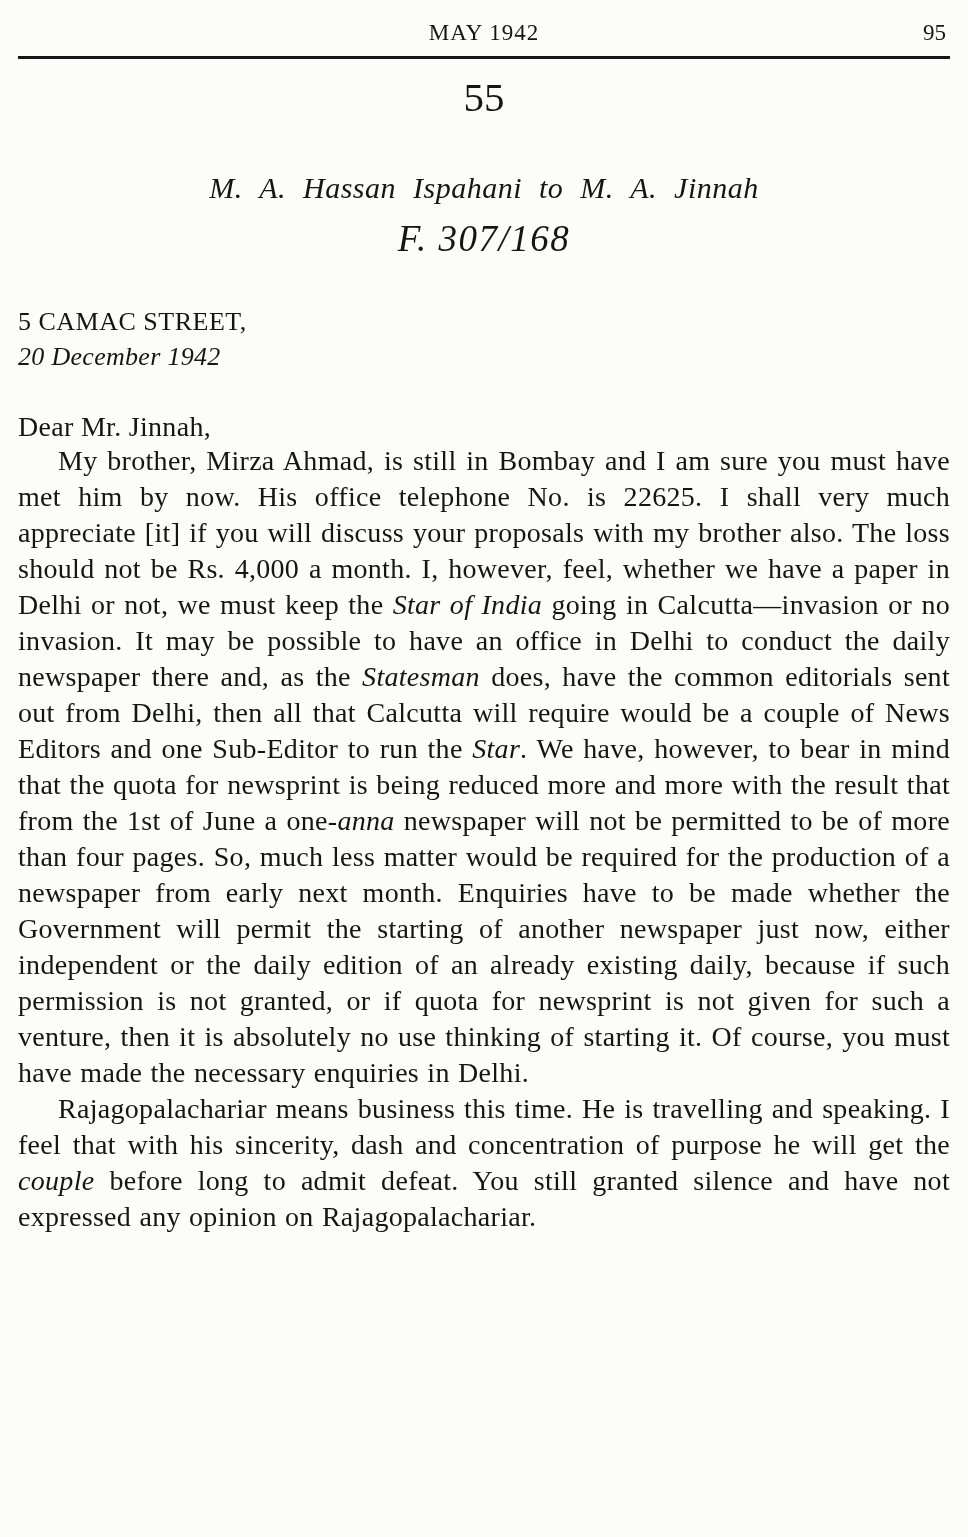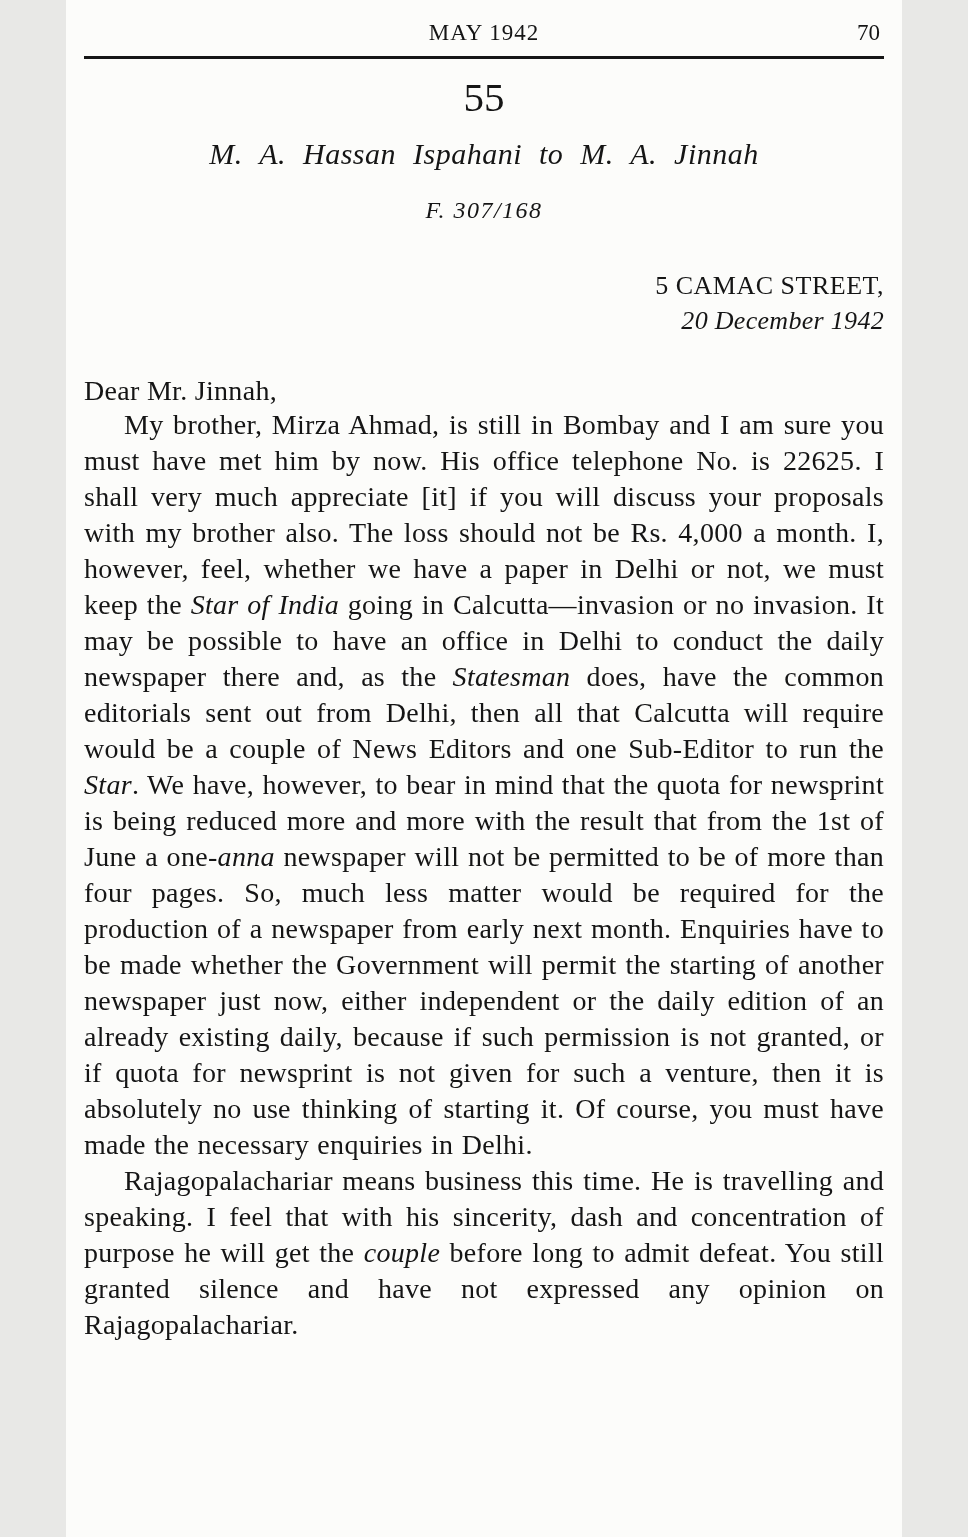--- a/index.html
+++ b/index.html
@@ -1,20 +1,20 @@
 <!DOCTYPE html>
 <html><head>
 <meta charset="utf-8">
 <style>
   * { margin: 0; padding: 0; box-sizing: border-box; }
   html, body { background: #e8e8e6; }
   body { font-family: "Liberation Serif", "DejaVu Serif", serif; }
 
   .page {
-    width: 836px;
+    width: 968px;
     height: 1537px;
     margin: 0 auto;
     background: #fcfcfa;
     color: #151515;
     padding: 14px 18px 10px 18px;
     overflow: hidden;
   }
 
   
   .running-header {
@@ -39,35 +39,34 @@
   
   .doc-number {
     text-align: center;
     font-size: 41px;
     margin-top: 6px;
   }
   .doc-title {
     text-align: center;
     font-style: italic;
     font-size: 30px;
-    margin-top: 16px;
+    margin-top: 50px;
     word-spacing: 9px;
     letter-spacing: 0.5px;
   }
   .doc-ref {
     text-align: center;
     font-style: italic;
-    font-size: 24px;
-    margin-top: 26px;
+    font-size: 37px;
+    margin-top: 12px;
     letter-spacing: 1.5px;
   }
 
   
   .address-block {
-    text-align: right;
     font-size: 26px;
     line-height: 35px;
     margin-top: 44px;
     letter-spacing: 0.5px;
   }
   .address-block .date { font-style: italic; letter-spacing: 0.3px; }
 
   
   .salutation {
     font-size: 28px;
@@ -88,21 +87,21 @@
     vertical-align: 9px;
   }
 </style>
 </head>
 <body>
 
 <div class="page">
 
   <div class="running-header">
     <span class="header-title">MAY 1942</span>
-    <span class="page-number">70</span>
+    <span class="page-number">95</span>
   </div>
   <hr class="header-rule">
 
   <div class="doc-number">55</div>
   <div class="doc-title">M. A. Hassan Ispahani to M. A. Jinnah</div>
   <div class="doc-ref">F. 307/168</div>
 
   <div class="address-block">
     <div>5 CAMAC STREET,</div>
     <div class="date">20 December 1942</div>

